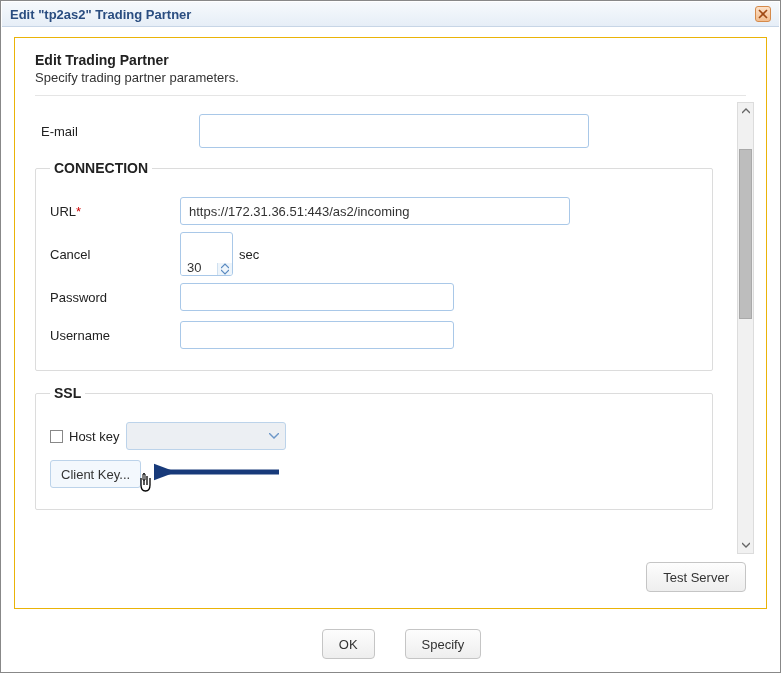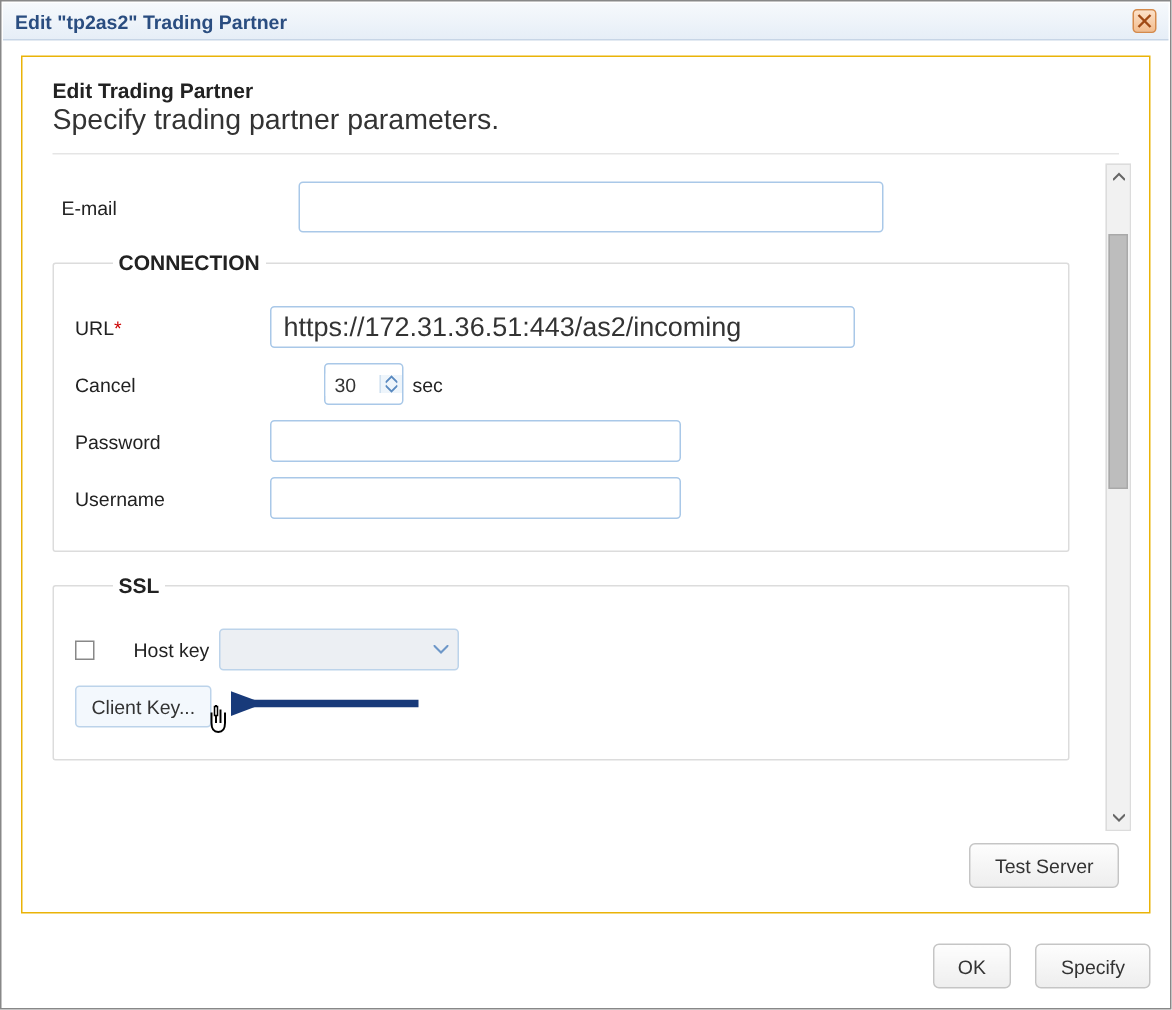--- a/index.html
+++ b/index.html
@@ -64,21 +64,21 @@
   .panel-head {
     padding: 0 20px 4px 20px;
   }
   .panel-head-title {
     font-weight: bold;
     font-size: 14px;
     color: #222;
   }
   .panel-head-sub {
     color: #333;
-    font-size: 19px;
+    font-size: 13px;
     padding-top: 2px;
   }
   .panel-head-hr {
     border: none;
     border-bottom: 1px solid #e5e5e5;
     margin: 6px 20px 0 20px;
   }
   .scroll-wrap {
     display: flex;
     flex: 1;
@@ -131,34 +131,33 @@
     width: 130px;
     font-size: 13px;
     color: #222;
   }
   .req { color: #c00; }
   .text-input {
     height: 28px;
     border: 1px solid #a9c8e8;
     border-radius: 3px;
     padding: 2px 8px;
-    font-size: 18px;
+    font-size: 13px;
     color: #333;
     background: #fff;
   }
   .text-input.w-long { width: 390px; }
   .text-input.w-med { width: 274px; }
   .spinner {
     display: inline-flex;
-    align-items: center;
+    align-items: flex-end;
     border: 1px solid #a9c8e8;
     border-radius: 3px;
-    height: 28px;
+    height: 44px;
     overflow: hidden;
-    margin-left: 36px;
   }
   .spinner input {
     border: none;
     width: 36px;
     padding: 0 6px;
     font-size: 13px;
     color: #333;
     background: #fff;
   }
   .spinner .spinbtns {
@@ -181,33 +180,32 @@
     border: 1px solid #dcdcdc;
     border-radius: 2px;
     margin: 12px 0 14px 0;
     padding: 18px 14px 14px 14px;
   }
   fieldset.group legend {
     font-weight: bold;
     font-size: 14px;
     color: #222;
     padding: 0 4px;
-    margin-left: 25px;
   }
   .checkbox {
     width: 13px;
     height: 13px;
     border: 1px solid #888;
     background: #fff;
     display: inline-block;
     margin-right: 6px;
     vertical-align: middle;
     cursor: pointer;
   }
-  .chklbl { font-size: 13px; color: #222; vertical-align: middle; margin-left: 20px; }
+  .chklbl { font-size: 13px; color: #222; vertical-align: middle; }
   .select {
     display: inline-flex;
     align-items: center;
     border: 1px solid #bcd3ea;
     background: #eceff3;
     height: 28px;
     width: 160px;
     border-radius: 3px;
     margin-left: 6px;
     cursor: pointer;
@@ -240,25 +238,25 @@
   }
   .button {
     border: 1px solid #c5c5c5;
     background: linear-gradient(#fdfdfd, #eeeeee);
     border-radius: 4px;
     height: 30px;
     padding: 0 16px;
     font-size: 13px;
     color: #333;
     cursor: pointer;
-    margin-left: 8px;
+    margin-left: 22px;
   }
   .dialog-footer {
     display: flex;
-    justify-content: flex-end;
+    justify-content: center;
     padding: 10px 12px 12px 12px;
     gap: 8px;
   }
   .arrow-annot {
     position: absolute;
     pointer-events: none;
   }
   .cursor {
     position: absolute;
     width: 18px;

